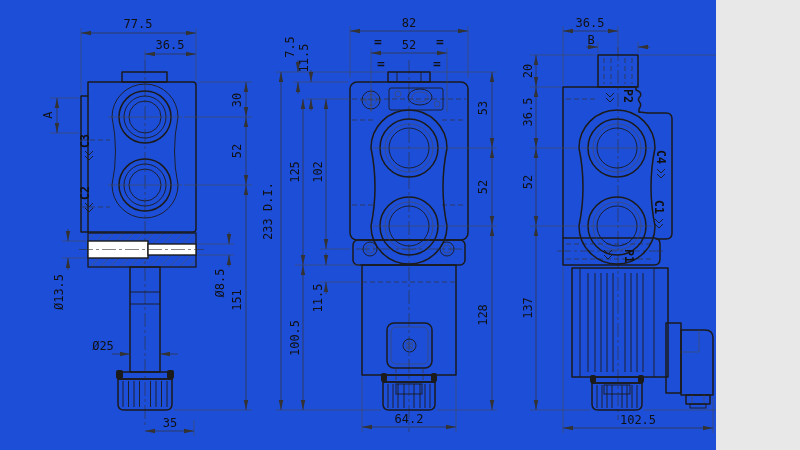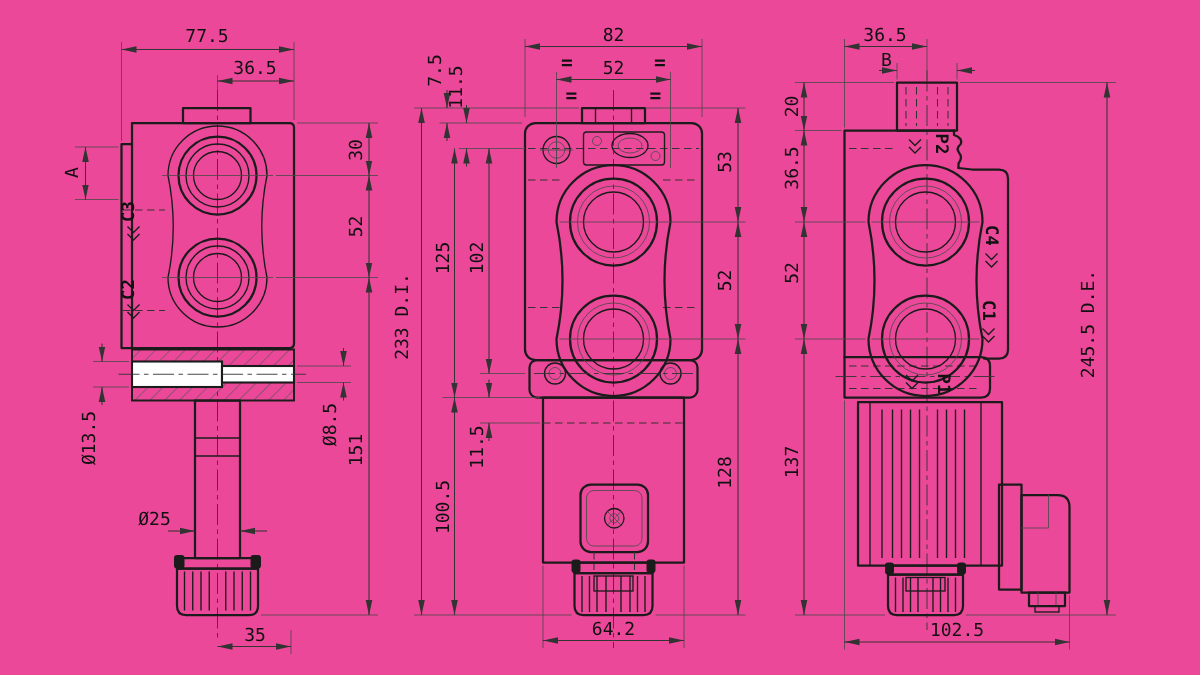--- a/index.html
+++ b/index.html
@@ -1,16 +1,16 @@
 <!DOCTYPE html>
 <html><head>
 <meta charset="utf-8">
 <style>
   html,body{margin:0;padding:0;background:#e8e8e8;}
-  .canvas{width:800px;height:450px;background:#ec4899;position:relative;overflow:hidden;}
+  .canvas{width:716px;height:450px;background:#1d4ed8;position:relative;overflow:hidden;}
   svg{display:block;}
   .ol{fill:none;stroke:#1b1b1b;stroke-width:1.5;stroke-linejoin:round;stroke-linecap:round;}
   .ol2{fill:#ffffff;stroke:#1b1b1b;stroke-width:1.4;}
   .ml{fill:none;stroke:#1b1b1b;stroke-width:0.9;}
   .tl{fill:none;stroke:#4a4a4a;stroke-width:0.55;}
   .dim{fill:none;stroke:#333333;stroke-width:0.7;}
   .dash{fill:none;stroke:#333333;stroke-width:0.7;stroke-dasharray:5 3;}
   .cl{fill:none;stroke:#333333;stroke-width:0.6;stroke-dasharray:14 3 3 3;}
   .hatchf{fill:url(#hatch);stroke:#1b1b1b;stroke-width:1.3;}
   .blk{fill:#1b1b1b;stroke:none;}

